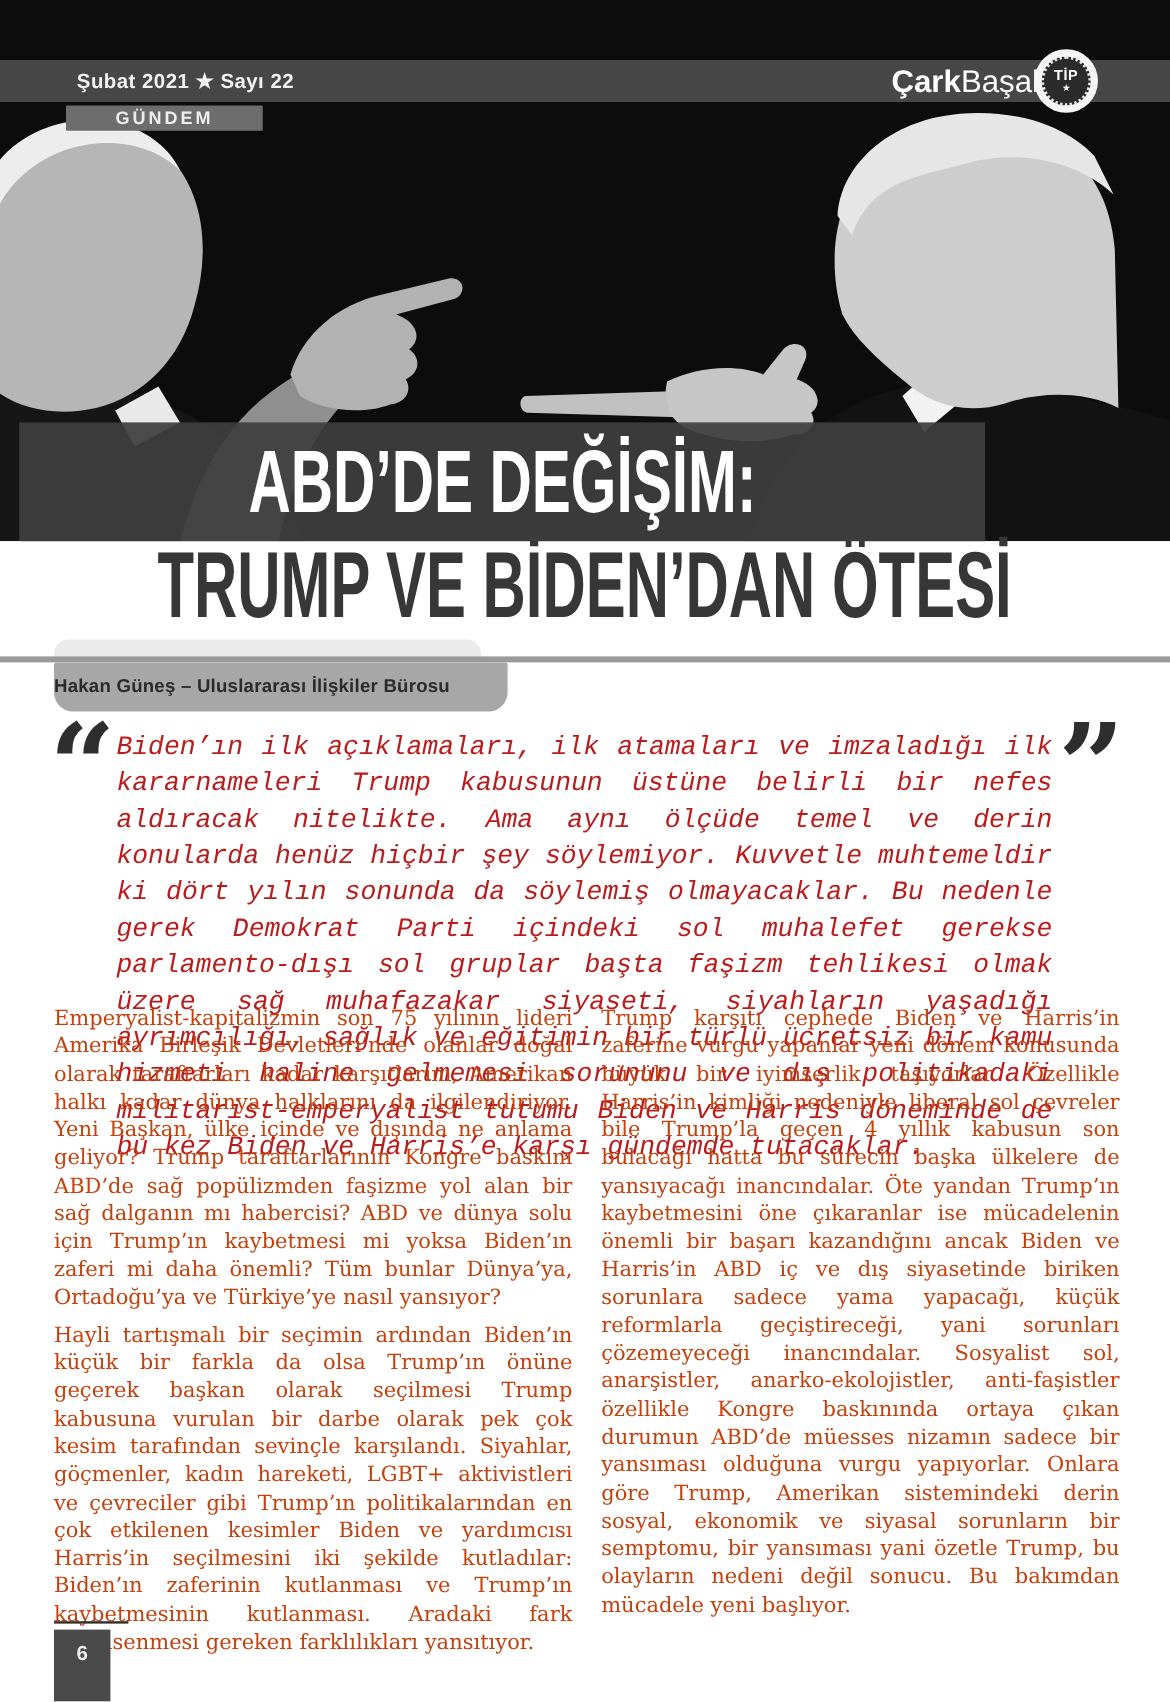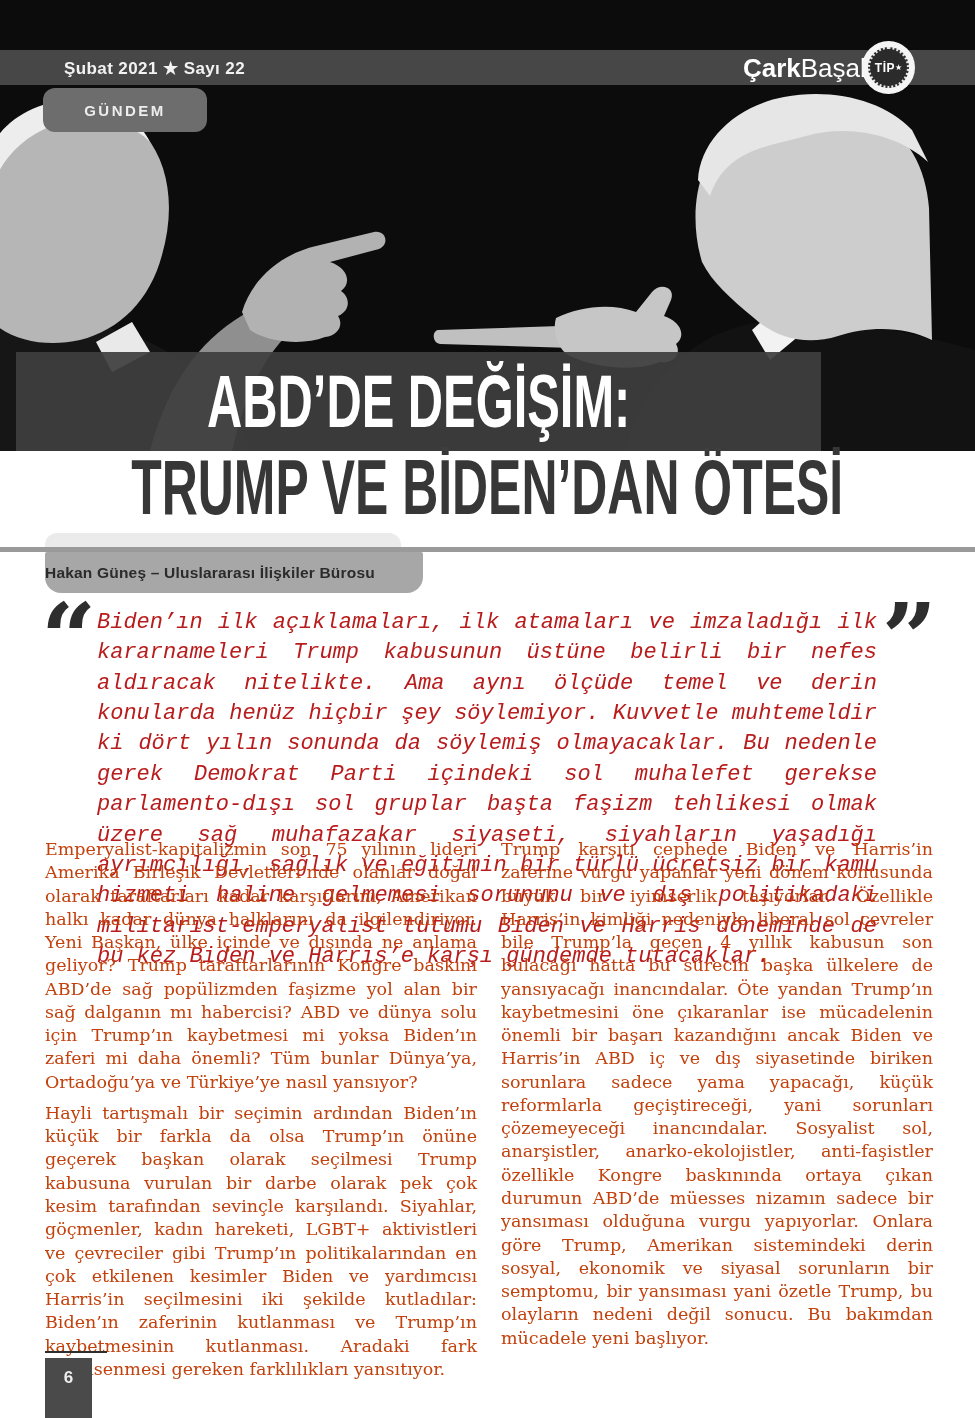--- a/index.html
+++ b/index.html
@@ -14,26 +14,26 @@
   .header-bar{position:absolute;top:50px;left:0;width:975px;height:35px;background:#474747;z-index:5;padding-left:20px;}
   .issue-label{position:absolute;left:64px;top:50%;transform:translateY(-50%);
     color:#f2f2f2;font-size:17px;font-weight:bold;letter-spacing:.4px;white-space:nowrap;}
   .brand{position:absolute;right:122px;top:50%;transform:translateY(-50%);
     color:#ffffff;font-size:26px;white-space:nowrap;}
   .brand-bold{font-weight:800;}
   .brand-light{font-weight:400;}
   .tip-logo{position:absolute;right:60px;top:41px;width:53px;height:53px;background:#f5f5f5;
     border-radius:50%;z-index:6;display:flex;align-items:center;justify-content:center;}
   .tip-inner{width:41px;height:41px;border-radius:50%;background:#2b2b2b;border:2px dotted #e8e8e8;
-    box-sizing:border-box;display:flex;flex-direction:row;align-items:center;justify-content:center;}
+    box-sizing:border-box;display:flex;flex-direction:column;align-items:center;justify-content:center;}
   .tip-text{color:#fff;font-size:12px;font-weight:800;line-height:1;letter-spacing:.5px;}
   .tip-star{color:#fff;font-size:8px;line-height:1;margin-top:1px;}
   
-  .category-badge{position:absolute;top:88px;left:43px;width:164px;height:44px;background:#6d6d6d;
-    border-radius:12px;z-index:5;display:flex;align-items:center;justify-content:center;
+  .category-badge{position:absolute;top:88px;left:55px;width:164px;height:21px;background:#6d6d6d;
+    border-radius:1px;z-index:5;display:flex;align-items:center;justify-content:center;
     color:#ededed;font-size:15px;font-weight:bold;letter-spacing:2.5px;}
   
   .overlay-band{position:absolute;top:352px;left:16px;width:805px;height:99px;
     background:rgba(62,62,62,.93);z-index:4;display:flex;align-items:center;justify-content:center;}
   .overlay-title{color:#ffffff;font-size:74px;font-weight:800;white-space:nowrap;
     transform:scaleX(.66);letter-spacing:0;}
   .main-title-band{position:absolute;top:451px;left:0;width:975px;height:72px;background:#ffffff;
     display:flex;align-items:center;justify-content:center;}
   .main-title{color:#373737;font-size:78px;font-weight:800;white-space:nowrap;transform:scaleX(.64);}
   

